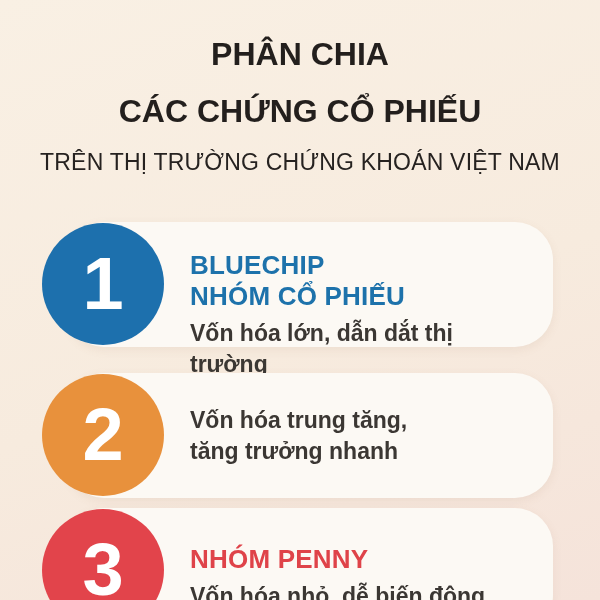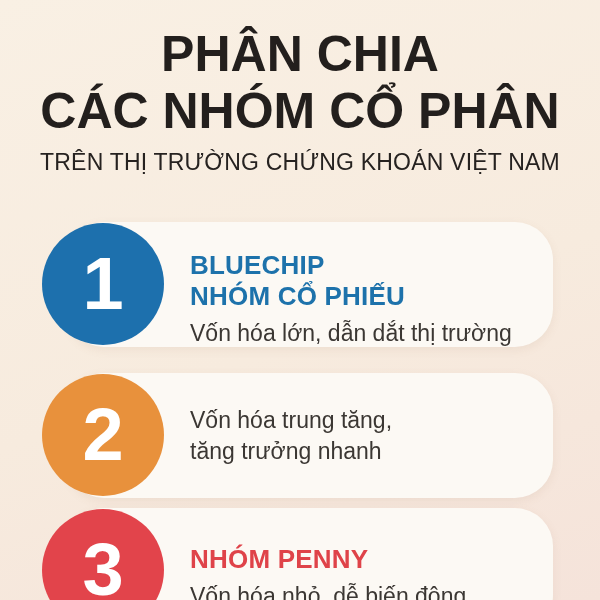--- a/index.html
+++ b/index.html
@@ -22,21 +22,21 @@
   
   .header {
     position: absolute;
     top: 26px;
     left: 0;
     width: 600px;
     text-align: center;
   }
   .title {
     margin: 0;
-    font-size: 50px;
+    font-size: 32px;
     line-height: 57px;
     font-weight: 800;
     letter-spacing: 0px;
     color: #231f1d;
     white-space: nowrap;
   }
   .title .tl {
     display: block;
   }
   .subtitle {
@@ -89,21 +89,21 @@
   .heading {
     font-size: 26px;
     line-height: 31px;
     font-weight: 800;
     letter-spacing: 0.2px;
   }
   .desc {
     margin-top: 6px;
     font-size: 23px;
     line-height: 31px;
-    font-weight: 400;
+    font-weight: 700;
     color: #3b3733;
   }
   
   .g1 { top: 222px; }
   .g2 { top: 373px; }
   .g3 { top: 508px; height: 125px; }
   .g1 .text { top: 28px; }
   .g2 .text { top: 26px; }
   .g3 .text { top: 36px; }
   
@@ -115,21 +115,21 @@
   .g3 .heading { color: #df4349; }
 </style>
 </head>
 <body>
 
 <div class="poster">
 
   <div class="header">
     <h1 class="title">
       <span class="tl">PHÂN CHIA</span>
-      <span class="tl">CÁC NHÓM CỔ PHÂN</span>
+      <span class="tl">CÁC CHỨNG CỔ PHIẾU</span>
     </h1>
     <div class="subtitle">TRÊN THỊ TRƯỜNG CHỨNG KHOÁN VIỆT NAM</div>
   </div>
 
   <section class="group g1">
     <div class="card"></div>
     <div class="badge">1</div>
     <div class="text">
       <div class="heading">
         <div>BLUECHIP</div>

